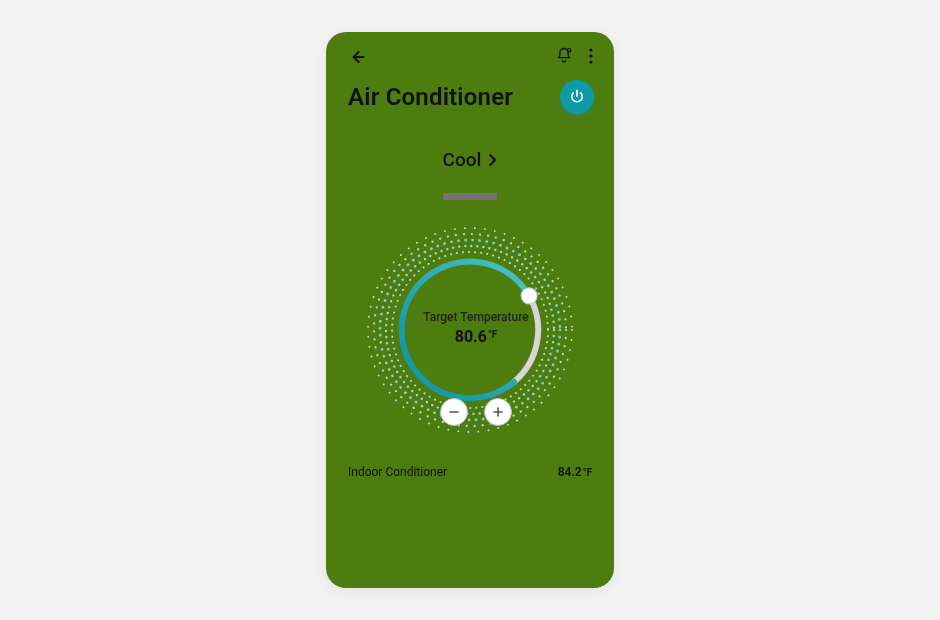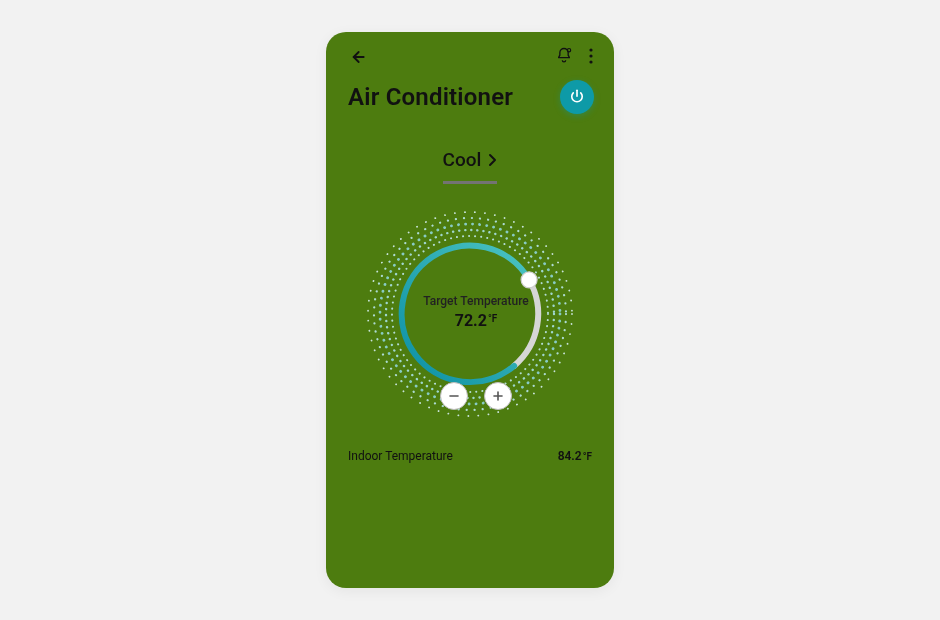--- a/index.html
+++ b/index.html
@@ -69,22 +69,22 @@
   .mode {
     margin-top: 34px;
     text-align: center;
   }
   .mode-inner {
     display:inline-flex;
     align-items:center;
     gap:6px;
     font-size: 19px;
     font-weight: 500;
-    padding-bottom: 10px;
-    border-bottom: 3px solid #737373;
+    padding-bottom: 22px;
+    border-bottom: 7px solid #737373;
     cursor:pointer;
   }
 
   
   .dial-wrap {
     position: relative;
     width: 300px;
     height: 255px;
   }
   .dial-svg {
@@ -218,41 +218,41 @@
       <path d="M 203.11 95.87 A 68.26 68.26 0 0 1 188.11 181.87" fill="none" stroke="#d6d6d6" stroke-width="6" stroke-linecap="round"></path>
 
       <path d="M 188.11 181.87 A 68.26 68.26 0 1 1 203.11 95.87" fill="none" stroke="url(#arcGrad)" stroke-width="6" stroke-linecap="round"></path>
 
       <circle cx="203.11" cy="95.87" r="8" fill="#fff" stroke="#cfcfcf" stroke-width="1.2"></circle>
     </svg>
 
     <div class="dial-center">
       <div class="tt-label">Target Temperature</div>
       <div class="tt-value">
-        <span>72.2</span><span class="unit">°F</span>
+        <span>80.6</span><span class="unit">°F</span>
       </div>
     </div>
 
     <div class="pm-row">
       <div class="pm">
         <svg width="12" height="12" viewBox="0 0 12 12">
           <line x1="2" y1="6" x2="10" y2="6" stroke="#555" stroke-width="1.6" stroke-linecap="round"></line>
         </svg>
       </div>
       <div class="pm">
         <svg width="12" height="12" viewBox="0 0 12 12">
           <line x1="2" y1="6" x2="10" y2="6" stroke="#555" stroke-width="1.6" stroke-linecap="round"></line>
           <line x1="6" y1="2" x2="6" y2="10" stroke="#555" stroke-width="1.6" stroke-linecap="round"></line>
         </svg>
       </div>
     </div>
   </div>
 
   <div class="stats">
     <div class="stat-row">
-      <span class="stat-label">Indoor Temperature</span>
+      <span class="stat-label">Indoor Conditioner</span>
       <span class="stat-val">
         <span>84.2</span><span class="unit">°F</span>
       </span>
     </div>
   </div>
 
 </div>
 
 </body></html>

